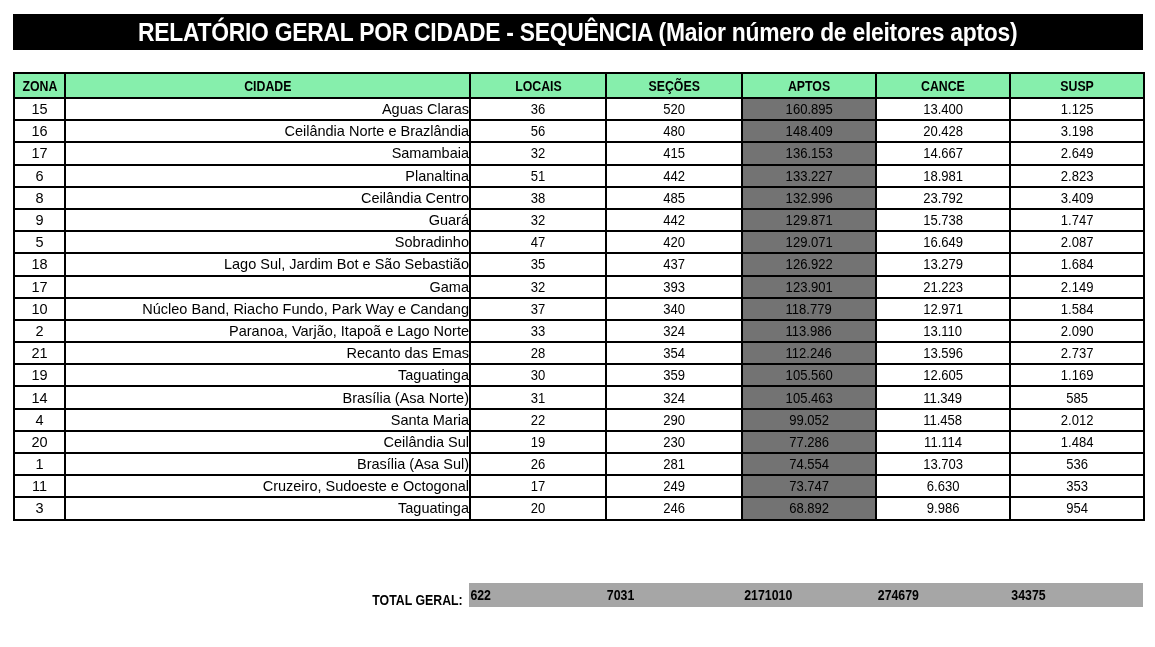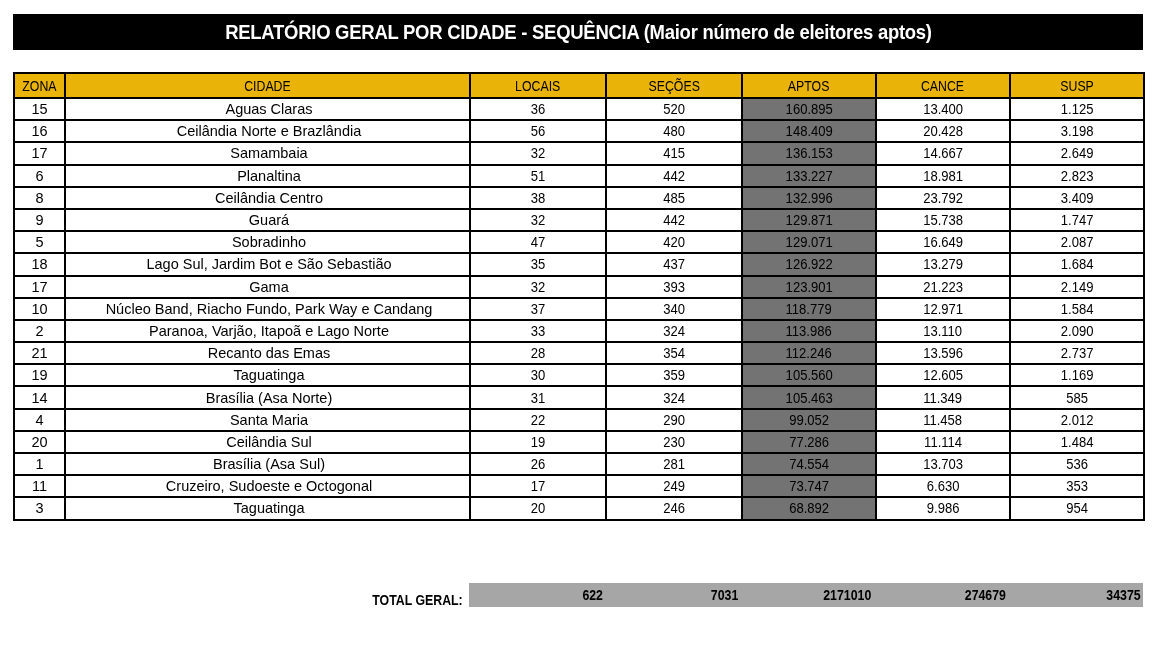--- a/index.html
+++ b/index.html
@@ -21,21 +21,21 @@
       top: 14px;
       width: 1130px;
       height: 36px;
       background: #000000;
       color: #ffffff;
       display: flex;
       align-items: center;
       justify-content: center;
       font-family: "Liberation Sans", sans-serif;
       font-weight: bold;
-      font-size: 21px;
+      font-size: 26px;
       letter-spacing: -0.3px;
       transform-origin: center;
     }
     .title-bar span {
       display: inline-block;
       transform: scaleX(0.88);
       white-space: nowrap;
     }
 
     table.report {
@@ -49,40 +49,40 @@
     table.report th, table.report td {
       border: 2px solid #000;
       height: 20.2px;
       padding: 0;
       line-height: 20px;
       font-size: 14.5px;
       overflow: hidden;
       white-space: nowrap;
     }
     table.report thead th {
-      background: #eab308;
-      font-weight: normal;
+      background: #86efac;
+      font-weight: bold;
       font-size: 14px;
       height: 23px;
       text-align: center;
     }
     table.report thead th .cond {
       display: inline-block;
       transform: scaleX(0.88);
     }
     table.report td.num {
       text-align: center;
       font-family: "Liberation Sans", sans-serif;
     }
     table.report td.num span {
       display: inline-block;
       transform: scaleX(0.9);
     }
     table.report td.city {
-      text-align: center;
+      text-align: right;
       padding-left: 3px;
     }
     table.report td.zona {
       text-align: center;
     }
     table.report td.aptos {
       background: #737373;
     }
 
     col.c-zona { width: 51px; }
@@ -120,24 +120,23 @@
       left: 469px;
       top: 0;
       width: 674px;
       height: 24px;
       background: #a6a6a6;
       display: flex;
     }
     .total-cell {
       height: 24px;
       line-height: 24px;
-      text-align: right;
+      text-align: left;
       font-weight: bold;
       font-size: 14px;
-      margin-left: 38px;
     }
     .total-cell span {
       display: inline-block;
       transform: scaleX(0.88);
     }
     .t1 { width: 136px; }
     .t2 { width: 136px; }
     .t3 { width: 134px; }
     .t4 { width: 134px; }
     .t5 { width: 134px; }

